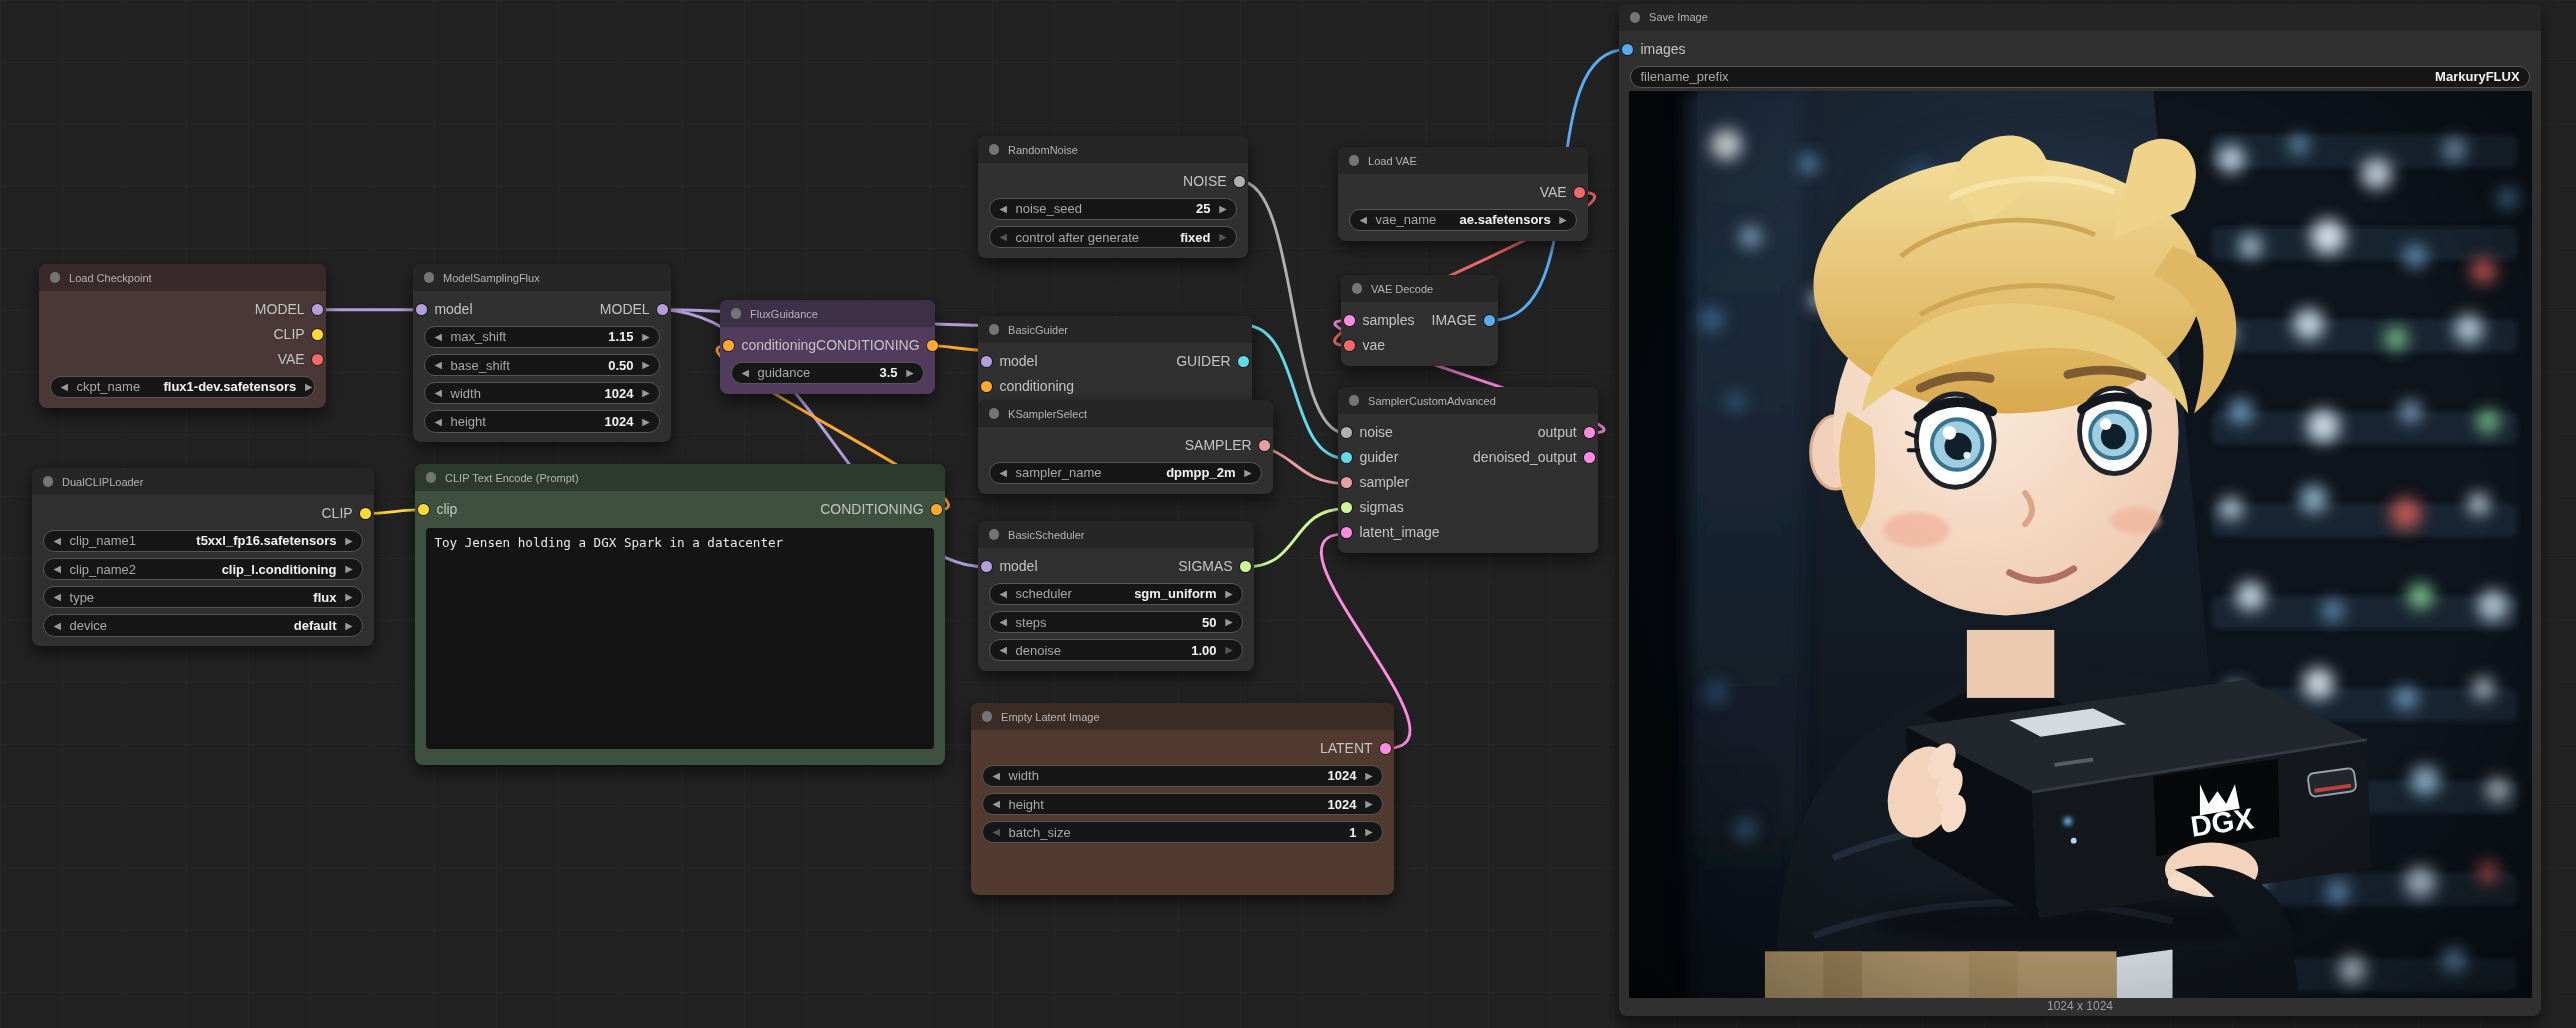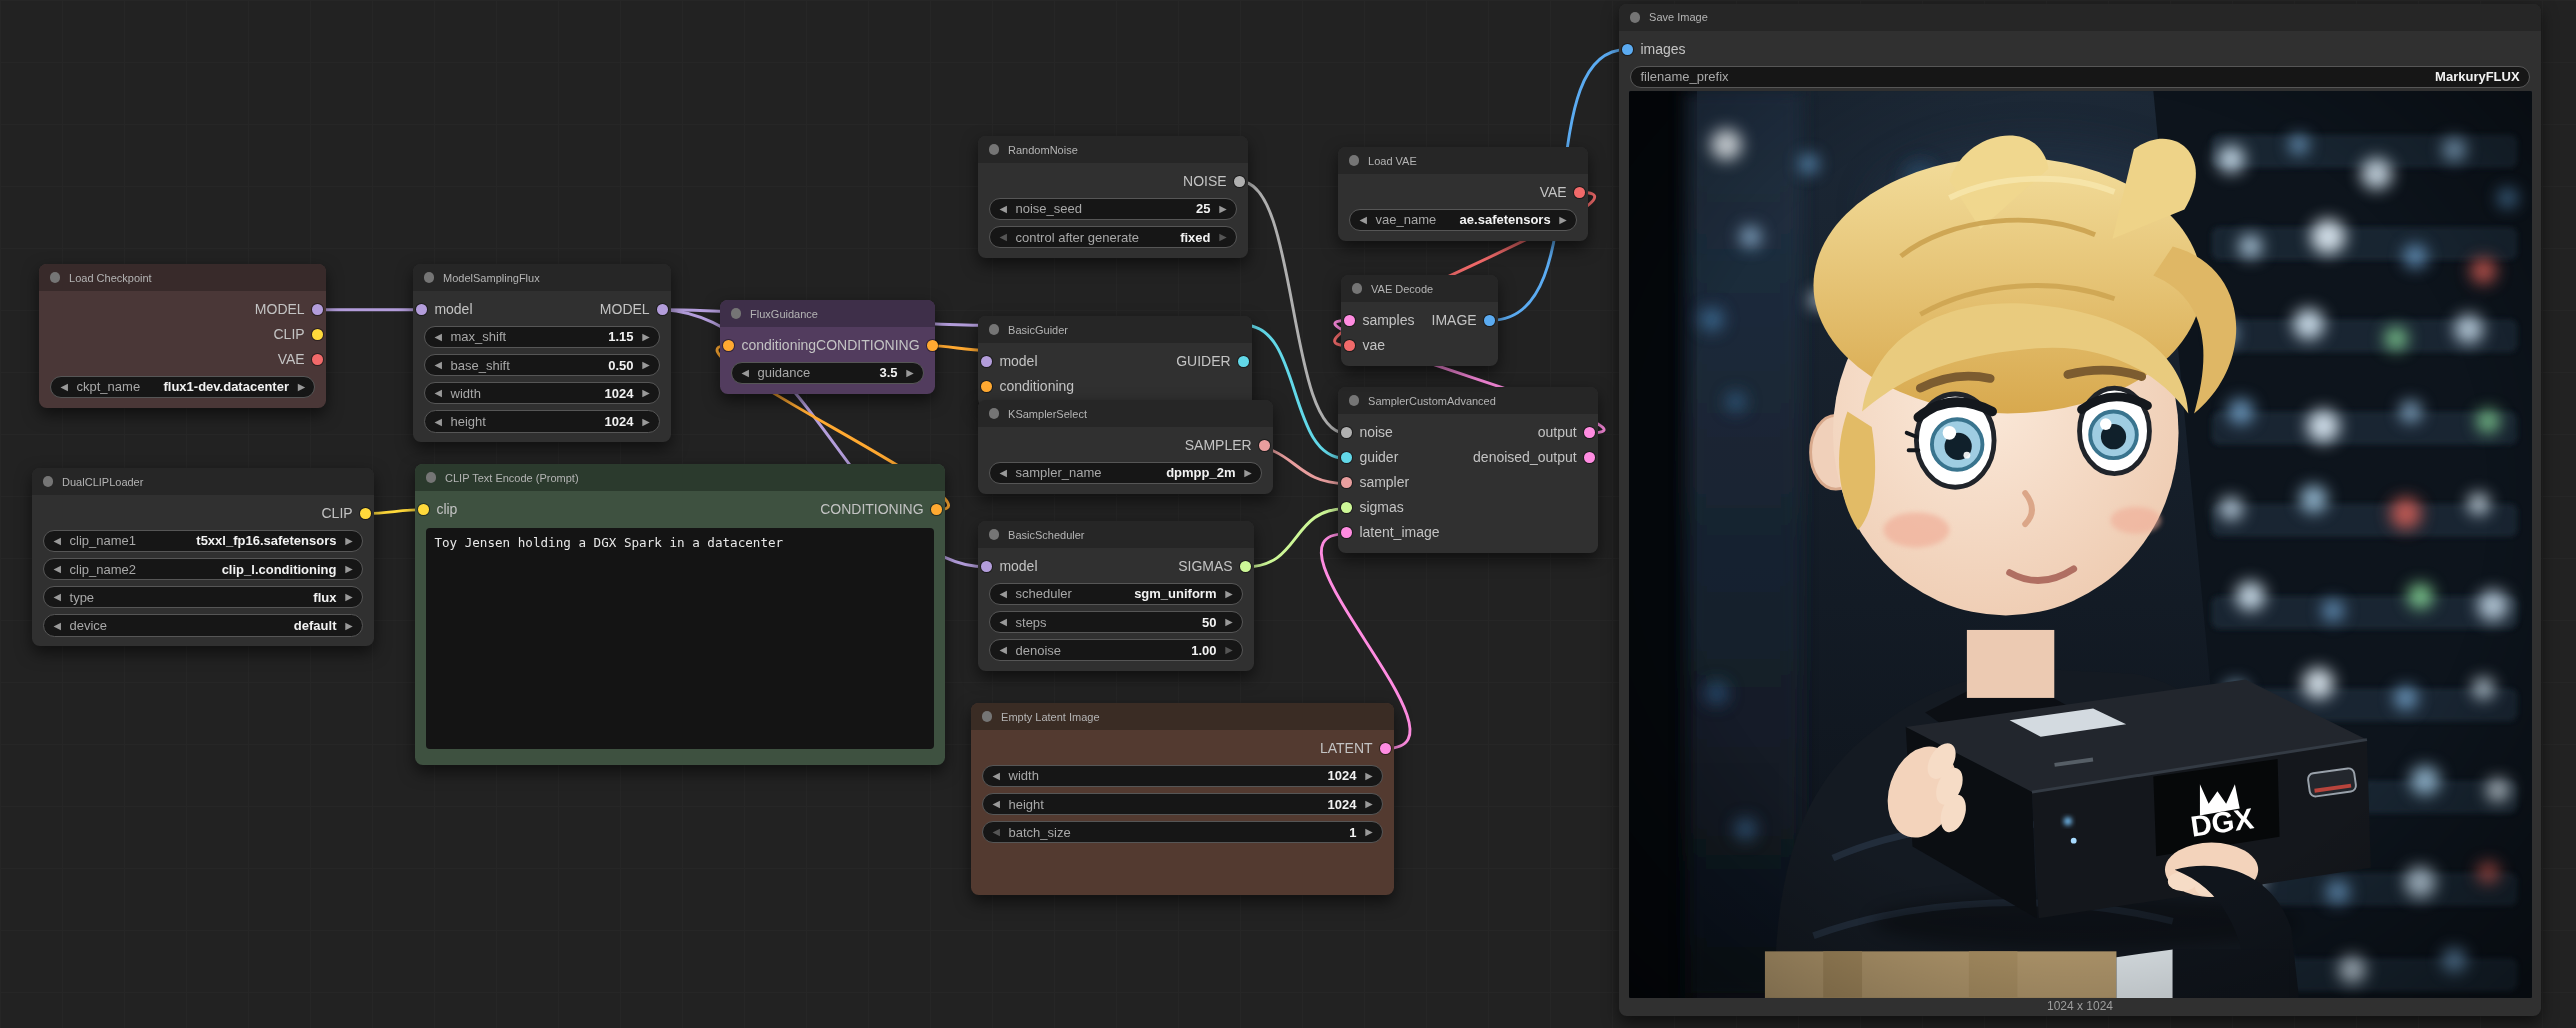--- a/index.html
+++ b/index.html
@@ -111,21 +111,21 @@
           <span class="slot out">
             <span class="lbl">VAE</span>
             <span class="dot c-vae"></span>
           </span>
         </div>
       <div class="widgets">
         <div class="widget">
           <span class="warr l"></span>
           <span class="wlabel">ckpt_name</span>
           <span class="sp"></span>
-          <span class="wvalue">flux1-dev.datacenter</span>
+          <span class="wvalue">flux1-dev.safetensors</span>
           <span class="warr r"></span>
         </div>
       </div>
     </div>
   </div>
 
   <div class="node" style="left:32px;top:468px;width:342px;">
     <div class="hdr">
       <span class="hdot"></span>
       <span>DualCLIPLoader</span>

